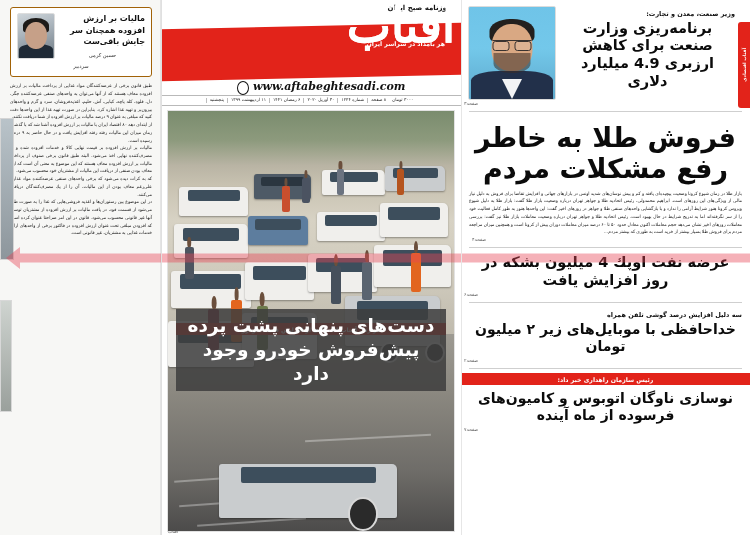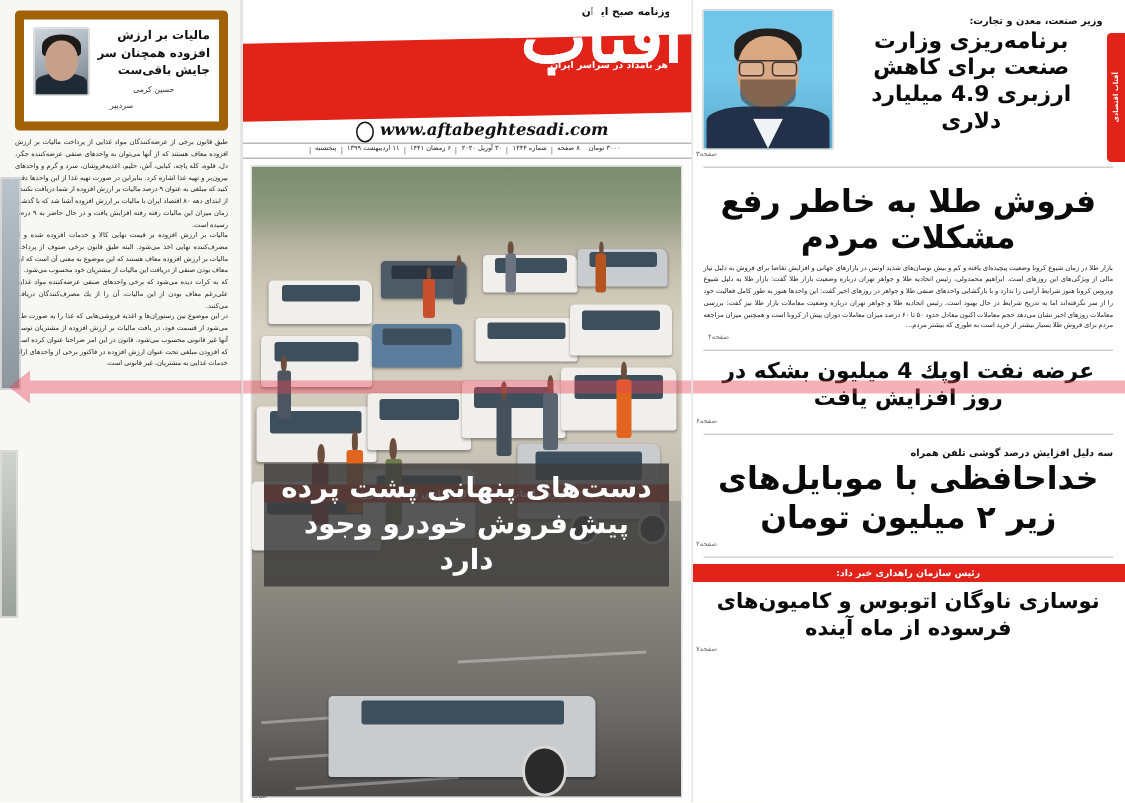--- a/index.html
+++ b/index.html
@@ -58,28 +58,28 @@
   }
   .portrait .shirt{
     position:absolute;left:50%;bottom:0;transform:translateX(-50%);
     width:20px;height:20px;background:#f2f3f5;
     clip-path:polygon(50% 100%,0 0,100% 0);
   }
   .lead-text{flex:1;padding:4px 8px 0 4px;box-sizing:border-box;}
   .lead-text .hl{font-size:14.5px;}
 
   .gold-block{padding:6px 8px 3px 8px;}
-  .gold-block .hl{font-size:21px;line-height:1.16;}
+  .gold-block .hl{font-size:27px;line-height:1.16;}
   .sep{margin:4px 8px;height:1px;background:#cfcfcf;}
 
   .oil-block{padding:2px 8px 2px 8px;}
   .oil-block .hl{font-size:14.5px;}
 
   .mob-block{padding:4px 8px 2px 8px;}
-  .mob-block .hl{font-size:21px;}
+  .mob-block .hl{font-size:14px;}
 
   .redbar{
     background:#e2231a;color:#fff;font-size:6.2px;font-weight:700;
     text-align:center;padding:2.5px 0;margin:3px 0 0 0;position:relative;
   }
   .redbar .notch{
     position:absolute;right:-5px;top:0;width:0;height:0;
     border-top:9px solid transparent;border-bottom:9px solid transparent;
     border-right:6px solid #e2231a;
   }
@@ -161,21 +161,21 @@
     padding:5px 6px;z-index:8;box-sizing:border-box;
   }
   .photo-caption{
     position:absolute;left:7px;bottom:1px;font-size:4.4px;color:#555;z-index:9;
   }
 
   
   .col-right{position:absolute;right:589px;top:0;width:161px;height:535px;
              background:#f7f7f5;box-sizing:border-box;padding:7px 8px 0 10px;
              border-right:1px solid #e4e4e4;}
-  .ed-box{background:#fff;border:6px solid #a16207;border-radius:3px;padding:5px 6px 6px 6px;}
+  .ed-box{background:#fff;border:1px solid #a16207;border-radius:3px;padding:5px 6px 6px 6px;}
   .ed-title{font-size:8px;font-weight:bold;color:#111;line-height:1.45;text-align:right;}
   .ed-meta{font-size:5.2px;color:#333;text-align:center;margin-top:3px;line-height:1.6;}
   .ed-photo{
     float:left;width:36px;height:44px;margin:0 5px 2px 0;border:1px solid #ddd;
     background:linear-gradient(160deg,#cfd6db 0%,#aab4bc 40%,#6e7a84 100%);
     position:relative;overflow:hidden;border-radius:2px;
   }
   .ed-photo .f{position:absolute;left:50%;top:8px;transform:translateX(-50%);
     width:22px;height:27px;border-radius:48%;background:#c6a088;}
   .ed-photo .hr{position:absolute;left:50%;top:4px;transform:translateX(-50%);

